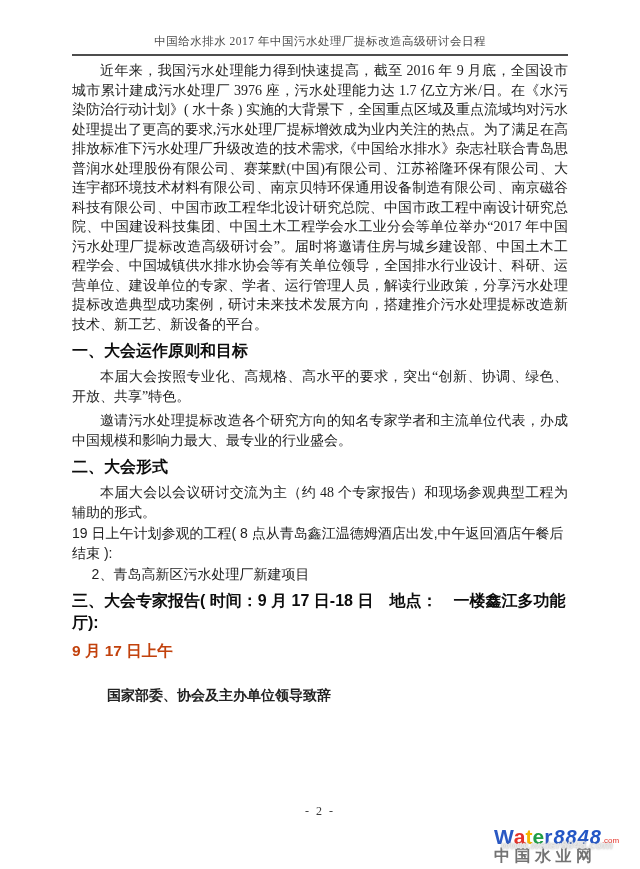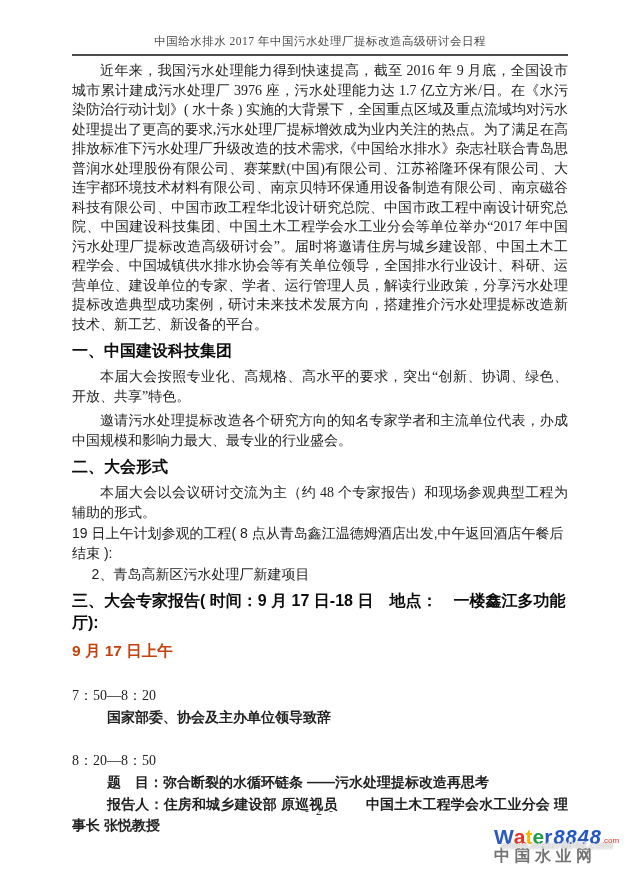--- a/index.html
+++ b/index.html
@@ -145,42 +145,36 @@
 <body>
 
 <div class="page">
 
   <div class="doc-header">
     <div class="doc-header-title">中国给水排水 2017 年中国污水处理厂提标改造高级研讨会日程</div>
   </div>
 
   <p class="para">近年来，我国污水处理能力得到快速提高，截至 2016 年 9 月底，全国设市城市累计建成污水处理厂 3976 座，污水处理能力达 1.7 亿立方米/日。在《水污染防治行动计划》( 水十条 ) 实施的大背景下，全国重点区域及重点流域均对污水处理提出了更高的要求,污水处理厂提标增效成为业内关注的热点。为了满足在高排放标准下污水处理厂升级改造的技术需求,《中国给水排水》杂志社联合青岛思普润水处理股份有限公司、赛莱默(中国)有限公司、江苏裕隆环保有限公司、大连宇都环境技术材料有限公司、南京贝特环保通用设备制造有限公司、南京磁谷科技有限公司、中国市政工程华北设计研究总院、中国市政工程中南设计研究总院、中国建设科技集团、中国土木工程学会水工业分会等单位举办“2017 年中国污水处理厂提标改造高级研讨会”。届时将邀请住房与城乡建设部、中国土木工程学会、中国城镇供水排水协会等有关单位领导，全国排水行业设计、科研、运营单位、建设单位的专家、学者、运行管理人员，解读行业政策，分享污水处理提标改造典型成功案例，研讨未来技术发展方向，搭建推介污水处理提标改造新技术、新工艺、新设备的平台。</p>
 
-  <h2 class="sec-heading">一、中国建设科技集团</h2>
+  <h2 class="sec-heading">一、大会运作原则和目标</h2>
   <p class="para">本届大会按照专业化、高规格、高水平的要求，突出“创新、协调、绿色、开放、共享”特色。</p>
   <p class="para">邀请污水处理提标改造各个研究方向的知名专家学者和主流单位代表，办成中国规模和影响力最大、最专业的行业盛会。</p>
 
   <h2 class="sec-heading">二、大会形式</h2>
   <p class="para">本届大会以会议研讨交流为主（约 48 个专家报告）和现场参观典型工程为辅助的形式。</p>
   <p class="line">19 日上午计划参观的工程( 8 点从青岛鑫江温德姆酒店出发,中午返回酒店午餐后结束 ):</p>
   <p class="line indent1">2、青岛高新区污水处理厂新建项目</p>
 
   <h2 class="sec-heading">三、大会专家报告( 时间：9 月 17 日-18 日　地点：　一楼鑫江多功能厅):</h2>
   <h2 class="sec-subheading">9 月 17 日上午</h2>
 
   <div class="sched first">
-    <p class="time">7：50—8：20</p>
     <p class="sched-line">国家部委、协会及主办单位领导致辞</p>
   </div>
 
-  <div class="sched">
-    <p class="time">8：20—8：50</p>
-    <p class="sched-line">题　目：弥合断裂的水循环链条 ——污水处理提标改造再思考</p>
-    <p class="sched-line">报告人：住房和城乡建设部 原巡视员　　中国土木工程学会水工业分会 理事长 张悦教授</p>
-  </div>
 
 </div>
 
 <div class="footer">- 2 -</div>
 
 <div class="watermark">
   <div class="wm-row1">
     <span class="wm-letter" style="color: rgb(43, 89, 195);">W</span>
     <span class="wm-letter" style="color: rgb(229, 50, 40);">a</span>
     <span class="wm-letter" style="color: rgb(244, 180, 0);">t</span>

